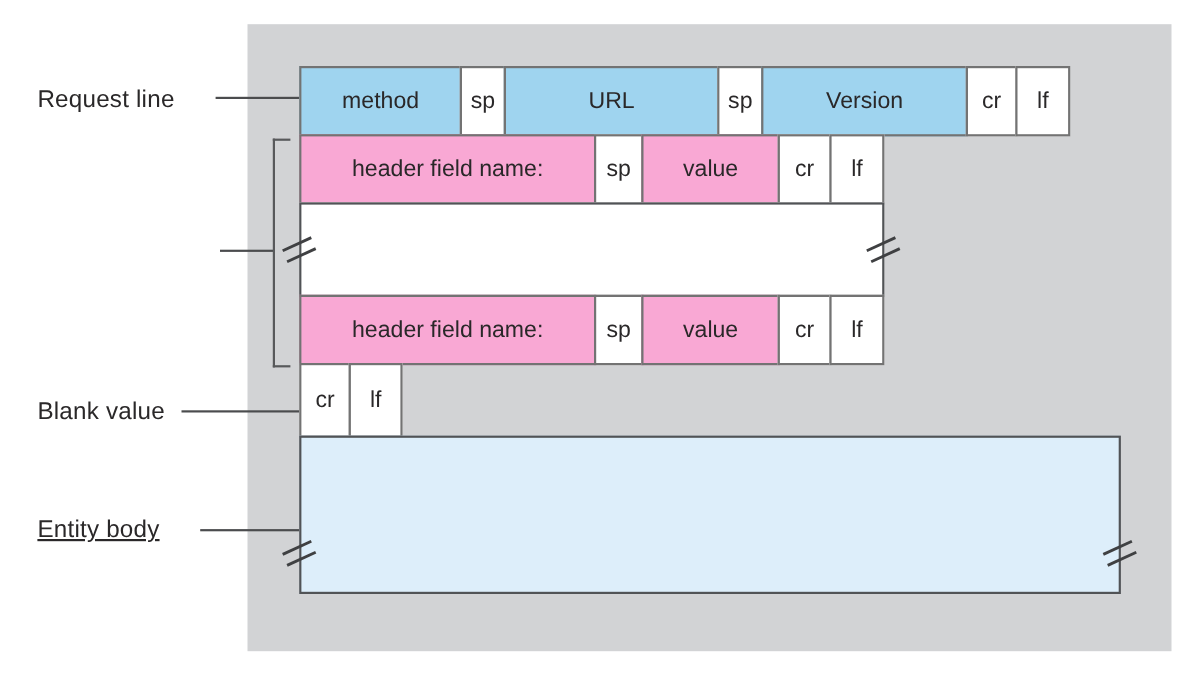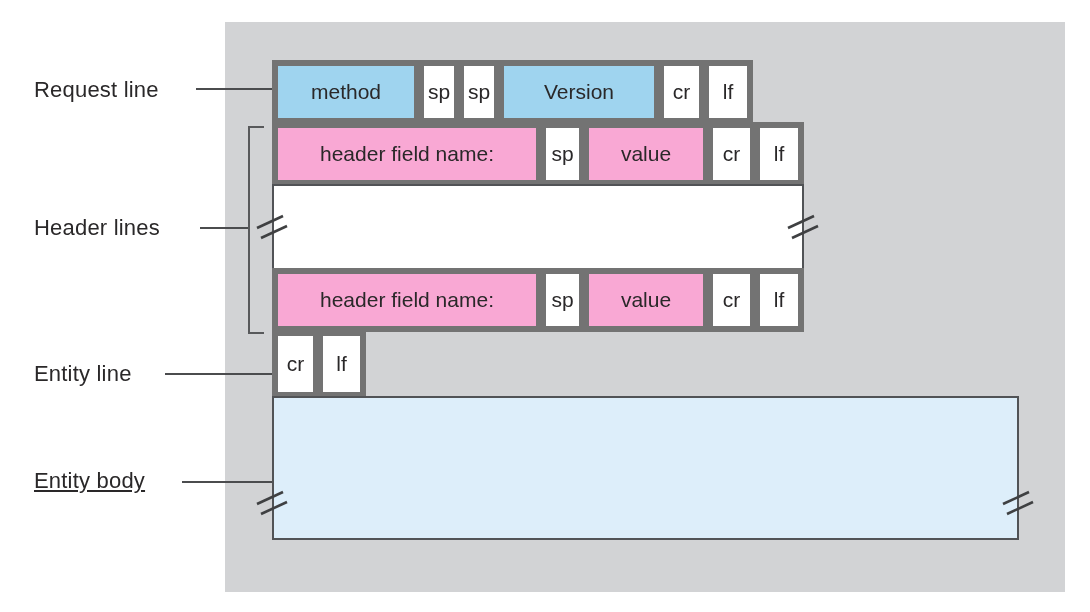--- a/index.html
+++ b/index.html
@@ -14,21 +14,21 @@
   .panel {
     position: absolute;
     left: 225px; top: 22px;
     width: 840px; height: 570px;
     background: #d2d3d5;
   }
   .row { position: absolute; display: flex; }
   .cell {
     box-sizing: border-box;
     height: 100%;
-    border: 6px solid #737373;
+    border: 2px solid #737373;
     margin-left: -2px;
     display: flex;
     align-items: center;
     justify-content: center;
     font-size: 21px;
     color: #2a2829;
     background: #ffffff;
     white-space: nowrap;
   }
   .cell:first-child { margin-left: 0; }
@@ -65,36 +65,36 @@
   .breaks { position: absolute; width: 40px; height: 40px; }
 </style>
 </head>
 <body>
 
 <div class="stage">
 
   <div class="panel"></div>
 
   <div class="label" style="left:34px; top:78px;">Request line</div>
-  <div class="label" style="left:34px; top:216px;">Header lines</div>
-  <div class="label" style="left:34px; top:362px;">Entity line</div>
+  <div class="label" style="left:34px; top:362px;">Blank value</div>
   <div class="label" style="left:34px; top:469px;text-decoration:underline;">Entity body</div>
 
   <div class="leader" style="left:196px; top:88px;  width:76px;"></div>
   <div class="leader" style="left:200px; top:227px; width:50px;"></div>
   <div class="leader" style="left:165px; top:373px; width:107px;"></div>
   <div class="leader" style="left:182px; top:481px; width:90px;"></div>
 
   <div class="bracket" style="left:248px; top:126px; width:16px; height:208px;"></div>
 
   <div class="row" style="left:272px; top:60px; height:64px;">
     <div class="cell blue" style="width:148px;">method</div>
     <div class="cell" style="width:42px;">sp</div>
+    <div class="cell blue" style="width:196px;">URL</div>
     <div class="cell" style="width:42px;">sp</div>
-    <div class="cell blue" style="width:162px;">Version</div>
+    <div class="cell blue" style="width:188px;">Version</div>
     <div class="cell" style="width:47px;">cr</div>
     <div class="cell" style="width:50px;">lf</div>
   </div>
 
   <div class="row" style="left:272px; top:122px; height:64px;">
     <div class="cell lightblue" style="width:270px;">header field name:</div>
     <div class="cell" style="width:45px;">sp</div>
     <div class="cell lightblue" style="width:126px;">value</div>
     <div class="cell" style="width:49px;">cr</div>
     <div class="cell" style="width:50px;">lf</div>

